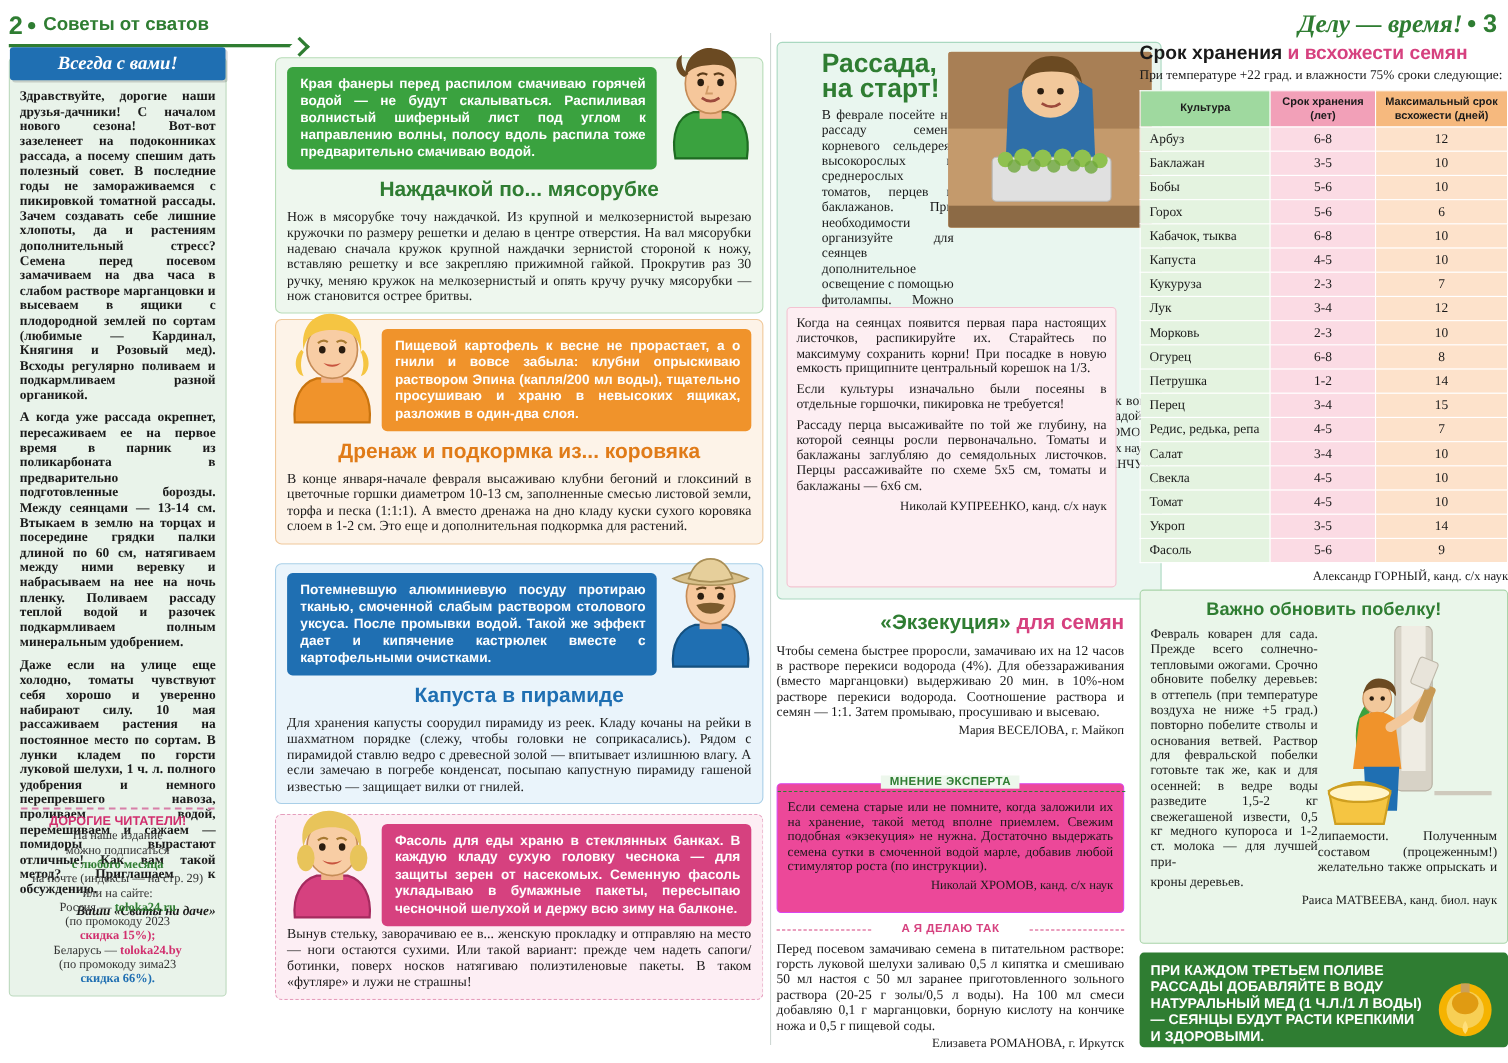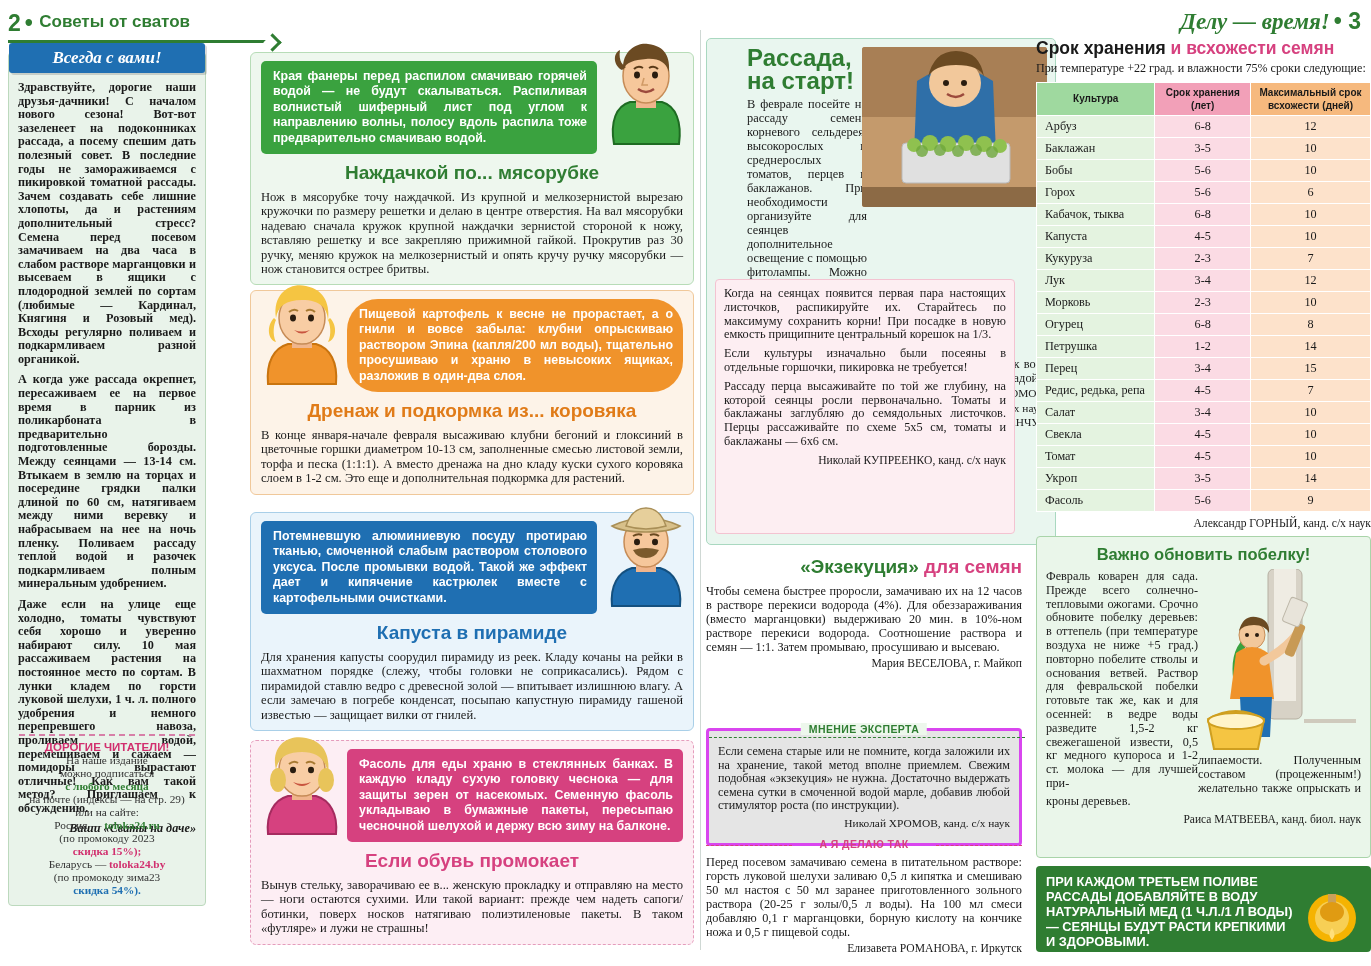--- a/index.html
+++ b/index.html
@@ -61,21 +61,21 @@
   .tip h3{
     margin:8px 0 6px 0;font-family:"Liberation Sans",sans-serif;font-weight:bold;
     font-size:19px;text-align:center;
   }
   .tip .txt{font-size:12.6px;line-height:14.4px;text-align:justify;padding:0 10px 8px 10px;}
 
   .tip1{left:250px;top:52px;width:442px;background:#eef7ee;border:1px solid #b7dcb7;}
   .tip1 .qbar{background:#3aa23f;margin:8px 96px 0 10px;}
   .tip1 h3{color:#2f7d32;}
   .tip2{left:250px;top:290px;width:442px;background:#fdf3e8;border:1px solid #f0c89a;}
-  .tip2 .qbar{background:#f0932b;margin:8px 10px 0 96px;border-radius:31px;}
+  .tip2 .qbar{background:#f0932b;margin:8px 10px 0 96px;}
   .tip2 h3{color:#e07b18;}
   .tip3{left:250px;top:512px;width:442px;background:#eaf4fb;border:1px solid #a9cfe8;}
   .tip3 .qbar{background:#1f6fb2;margin:8px 96px 0 10px;}
   .tip3 h3{color:#1f6fb2;}
   .tip4{left:250px;top:740px;width:442px;background:#fdeef4;border:1px dashed #e59dbc;}
   .tip4 .qbar{background:#d6417f;margin:8px 10px 0 96px;}
   .tip4 h3{color:#d6417f;}
 
   
   .face{position:absolute;width:82px;height:104px;}
@@ -107,21 +107,21 @@
 
   .exec{position:absolute;left:0px;top:556px;width:316px;}
   .exec h3{margin:0 0 6px 0;font-family:"Liberation Sans",sans-serif;font-weight:bold;font-size:19px;text-align:right;}
   .exec h3 .q{color:#2f7d32;}
   .exec h3 .d{color:#d6417f;}
   .exec .txt{font-size:12.3px;line-height:14px;text-align:justify;}
   .exec .sig{text-align:right;font-size:11.6px;margin-top:3px;}
 
   .expert{
     position:absolute;left:0px;top:712px;width:316px;height:118px;
-    background:#e5e5e5;border:3px solid #d946ef;border-radius:4px;box-sizing:border-box;padding:14px 9px 6px 9px;margin-top:16px;
+    background:#ec4899;border:1px solid #d946ef;border-radius:4px;box-sizing:border-box;padding:14px 9px 6px 9px;
   }
   .expert .tag{
     position:absolute;top:-8px;left:50%;transform:translateX(-50%);
     background:#edf7ec;color:#2f7d32;font-family:"Liberation Sans",sans-serif;font-weight:bold;font-size:10.5px;
     padding:0 8px;letter-spacing:.4px;
   }
   .expert .txt{font-size:12.1px;line-height:13.6px;text-align:justify;}
   .expert .sig{text-align:right;font-size:11.4px;margin-top:4px;}
   .dashline{position:absolute;left:0;top:6px;width:316px;height:0;border-top:1px dashed #2f7d32;}
 
@@ -215,21 +215,21 @@
         <div>или на сайте:</div>
         <div>
           <span>Россия — </span><span class="g">toloka24.ru</span>
         </div>
         <div>(по промокоду 2023</div>
         <div class="r">скидка 15%);</div>
         <div>
           <span>Беларусь — </span><span class="r">toloka24.by</span>
         </div>
         <div>(по промокоду зима23</div>
-        <div class="b">скидка 54%).</div>
+        <div class="b">скидка 66%).</div>
       </div>
     </div>
 
     <div class="tip tip1">
       <div class="qbar">Края фанеры перед распилом смачиваю горячей водой — не будут скалываться. Распиливая волнистый шиферный лист под углом к направлению волны, полосу вдоль распила тоже предварительно смачиваю водой.</div>
       <h3>Наждачкой по... мясорубке</h3>
       <div class="txt">Нож в мясорубке точу наждачкой. Из крупной и мелкозернистой вырезаю кружочки по размеру решетки и делаю в центре отверстия. На вал мясорубки надеваю сначала кружок крупной наждачки зернистой стороной к ножу, вставляю решетку и все закрепляю прижимной гайкой. Прокрутив раз 30 ручку, меняю кружок на мелкозернистый и опять кручу ручку мясорубки — нож становится острее бритвы.</div>
     </div>
     <div class="face" style="left:600px;top:36px;">
       <svg width="92" height="116" viewBox="0 0 92 116">
@@ -283,21 +283,20 @@
         <ellipse cx="37" cy="42" rx="3" ry="3.2" fill="#2a1d10"></ellipse>
         <ellipse cx="55" cy="42" rx="3" ry="3.2" fill="#2a1d10"></ellipse>
         <path d="M33 50 q13 -4 26 0 q-4 8 -13 8 q-9 0 -13 -8Z" fill="#7b5a2c"></path>
         <path d="M33 36 q5 -3 9 -1" stroke="#6a4a20" stroke-width="2" fill="none"></path>
         <path d="M50 35 q5 -2 9 1" stroke="#6a4a20" stroke-width="2" fill="none"></path>
       </svg>
     </div>
 
     <div class="tip tip4">
       <div class="qbar">Фасоль для еды храню в стеклянных банках. В каждую кладу сухую головку чеснока — для защиты зерен от насекомых. Семенную фасоль укладываю в бумажные пакеты, пересыпаю чесночной шелухой и держу всю зиму на балконе.</div>
-      <h3>Если обувь промокает</h3>
       <div class="txt">Вынув стельку, заворачиваю ее в... женскую прокладку и отправляю на место — ноги остаются сухими. Или такой вариант: прежде чем надеть сапоги/ботинки, поверх носков натягиваю полиэтиленовые пакеты. В таком «футляре» и лужи не страшны!</div>
     </div>
     <div class="face" style="left:256px;top:728px;">
       <svg width="92" height="112" viewBox="0 0 92 112">
         <path d="M12 106 C10 86 18 72 32 68 L60 68 C74 72 82 86 80 106 Z" fill="#d6417f" stroke="#a52b5f" stroke-width="2"></path>
         <rect x="36" y="56" width="20" height="16" fill="#f0b58c"></rect>
         <ellipse cx="46" cy="42" rx="23" ry="26" fill="#f8cda4" stroke="#c68c57" stroke-width="1.5"></ellipse>
         <path d="M20 42 C14 16 34 6 50 10 C70 14 74 30 72 46 C70 32 62 24 46 24 C30 24 22 30 20 42Z" fill="#e8c45a"></path>
         <ellipse cx="22" cy="52" rx="8" ry="12" fill="#e8c45a"></ellipse>
         <ellipse cx="70" cy="52" rx="8" ry="12" fill="#e8c45a"></ellipse>

